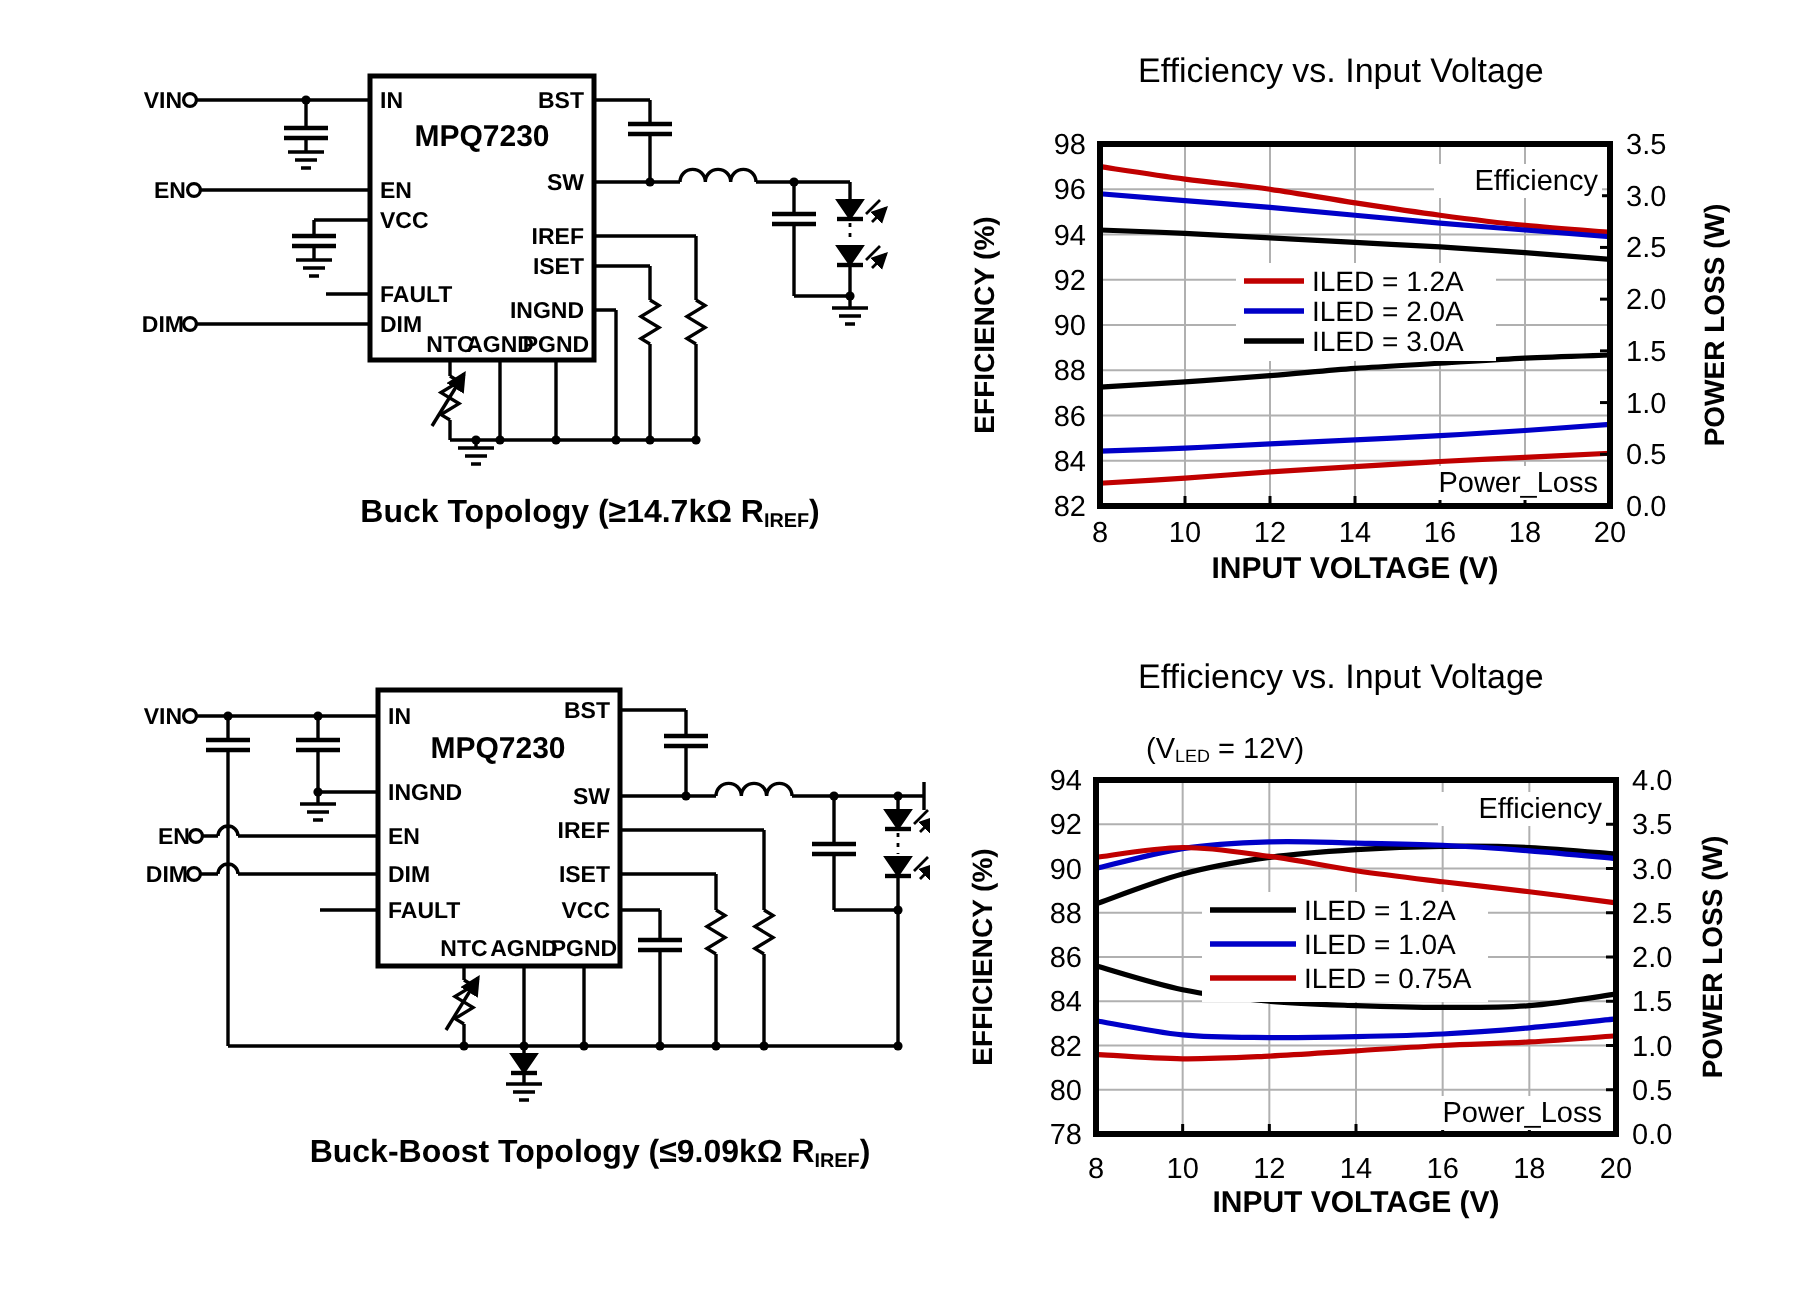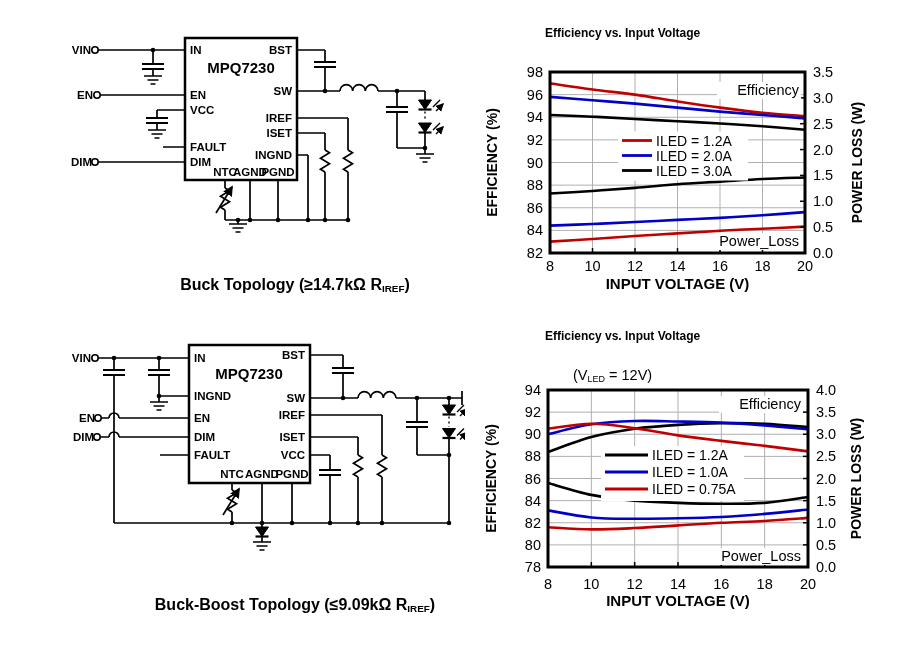--- a/index.html
+++ b/index.html
@@ -1,22 +1,22 @@
 <!DOCTYPE html>
 <html><head>
 <meta charset="utf-8">
 <style>
   html,body{margin:0;padding:0;background:#fff;}
   .page{position:relative;width:905px;height:653px;background:#ffffff;overflow:hidden;
         font-family:"Liberation Sans",sans-serif;color:#000;}
   .abs{position:absolute;}
-  .ctitle{position:absolute;font-size:12px;font-weight:bold;white-space:nowrap;}
+  .ctitle{position:absolute;font-size:17px;font-weight:normal;white-space:nowrap;margin-left:24px;}
   .csub{position:absolute;font-size:14.5px;white-space:nowrap;}
   .csub sub, .schcap sub{font-size:0.62em;vertical-align:-0.25em;font-weight:inherit;}
-  .schcap{position:absolute;font-size:16px;font-weight:bold;text-align:center;width:440px;white-space:nowrap;margin-top:28px;}
+  .schcap{position:absolute;font-size:16px;font-weight:bold;text-align:center;width:440px;white-space:nowrap;}
   svg text{font-family:"Liberation Sans",sans-serif;fill:#000;}
   .pin{font-size:11.5px;font-weight:bold;}
   .chip{font-size:15px;font-weight:bold;text-anchor:middle;}
   .tlabel{font-size:11.5px;font-weight:bold;text-anchor:end;}
   .wire{stroke:#000;stroke-width:1.7;fill:none;}
   .thick{stroke:#000;stroke-width:2.5;fill:none;}
   .dotted{stroke:#000;stroke-width:1.4;fill:none;stroke-dasharray:2 3;}
 </style>
 </head>
 <body>

